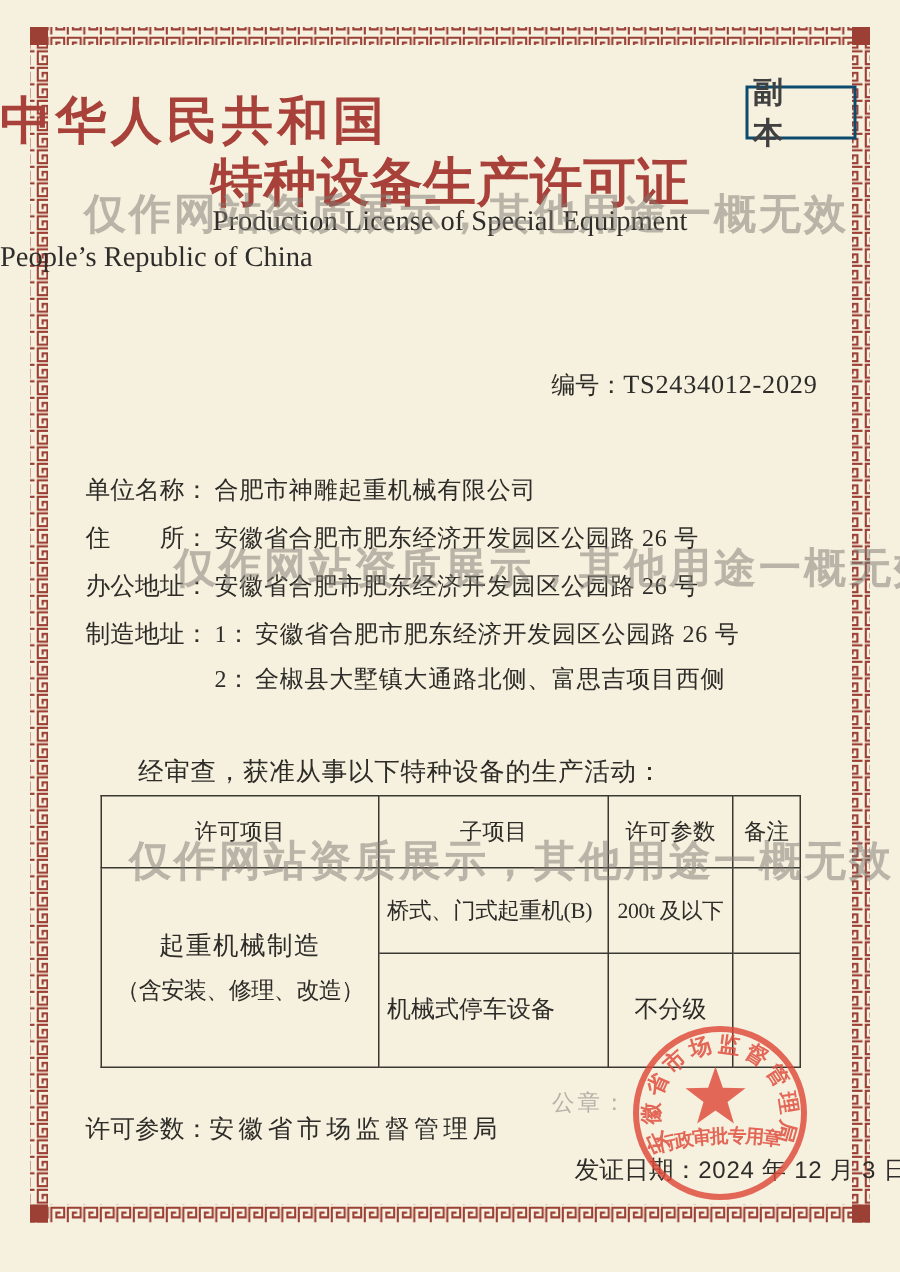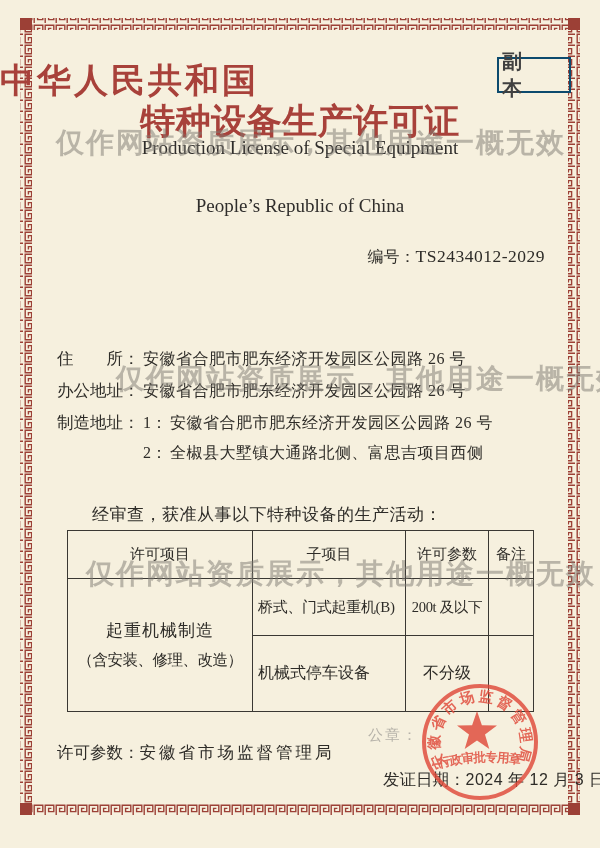--- a/index.html
+++ b/index.html
@@ -32,22 +32,22 @@
   }
   .title-cn2 {
     position: absolute; left: 0; top: 98px; width: 600px; text-align: center;
     font-size: 35px; font-weight: bold; color: #a8413a; letter-spacing: 0.5px;
   }
   .title-en1 {
     position: absolute; left: 0; top: 137px; width: 600px; text-align: center;
     font-size: 19px; color: #2f2d2b;
   }
   .title-en2 {
-    position: absolute; left: 0; top: 161px; width: 600px; text-align: center;
-    font-size: 19px; color: #2f2d2b; margin-top: 34px;
+    position: absolute; left: 0; top: 161px; width: 600px; text-align: left;
+    font-size: 19px; color: #2f2d2b;
   }
 
   
   .watermark {
     position: absolute; white-space: nowrap;
     font-size: 28px; font-weight: bold; letter-spacing: 2px;
     color: rgba(128, 124, 116, 0.52);
     z-index: 5; pointer-events: none;
   }
   .wm1 { left: 56px; top: 124px; }
@@ -143,20 +143,24 @@
 
   <div class="title-cn1">中华人民共和国</div>
   <div class="title-cn2">特种设备生产许可证</div>
   <div class="title-en1">Production License of Special Equipment</div>
   <div class="title-en2">People’s Republic of China</div>
 
   <div class="license-no">
     <span class="no-label">编号：</span><span class="no-value">TS2434012-2029</span>
   </div>
 
+  <div class="info-row r1">
+    <span class="info-label">单位名称：</span>
+    <span class="info-value">合肥市神雕起重机械有限公司</span>
+  </div>
   <div class="info-row r2">
     <span class="info-label">住　　所：</span>
     <span class="info-value">安徽省合肥市肥东经济开发园区公园路 26 号</span>
   </div>
   <div class="info-row r3">
     <span class="info-label">办公地址：</span>
     <span class="info-value">安徽省合肥市肥东经济开发园区公园路 26 号</span>
   </div>
   <div class="info-row r4">
     <span class="info-label">制造地址：</span>

